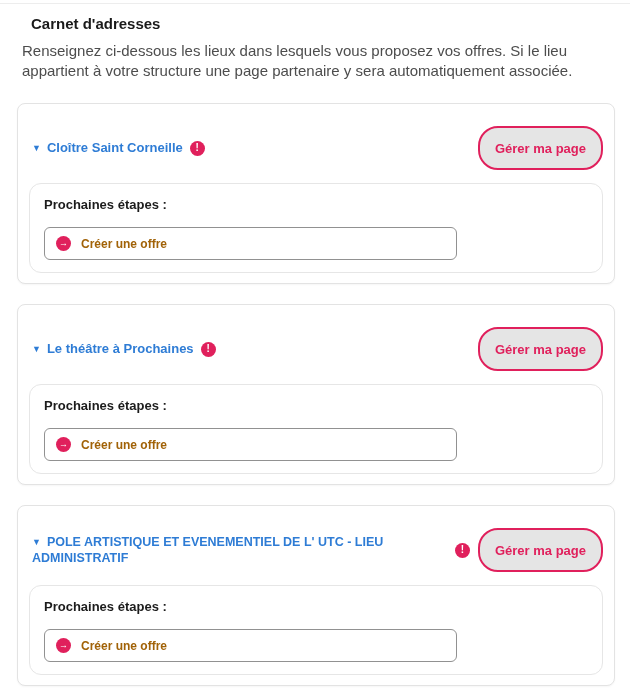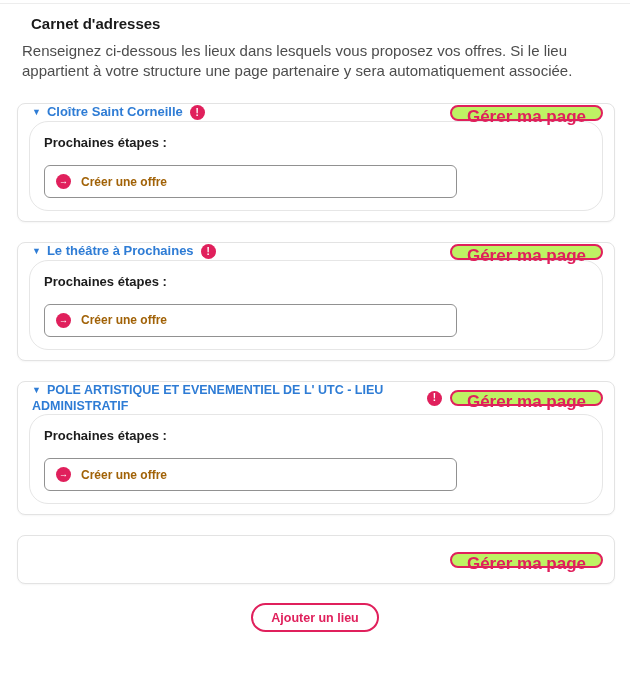--- a/index.html
+++ b/index.html
@@ -21,21 +21,21 @@
     font-size: 15px; color: #4d4d4d; line-height: 1.34;
     margin: 9px 24px 0 22px; max-width: 586px;
   }
 
   .cards { margin: 0 15px 0 17px; }
 
   .venue-card {
     border: 1px solid #e3e3e3; border-radius: 8px;
     background: #fff;
     box-shadow: 0 1px 2px rgba(0,0,0,0.04);
-    padding: 0 11px 10px 11px;
+    padding: 22px 11px 10px 11px;
     margin-top: 20px;
   }
   .venue-card:first-child { margin-top: 22px; }
 
   .card-header { display: flex; align-items: center; }
   .title-group { display: flex; align-items: center; gap: 7px; flex: 1; min-width: 0; padding-left: 3px; padding-right: 8px; }
 
   .venue-title {
     color: #2e7cd5; font-weight: bold; font-size: 13px;
     background: none; border: none; padding: 0; text-align: left;
@@ -48,29 +48,30 @@
     flex: none;
     width: 15px; height: 15px; border-radius: 50%;
     background: #e0205c; color: #fff;
     font-size: 10px; font-weight: bold;
     display: flex; align-items: center; justify-content: center;
     line-height: 1;
   }
 
   .manage-btn {
     flex: none; margin-left: auto;
-    height: 16px; padding: 0 15px;
+    height: 44px; padding: 0 15px;
     border: 2px solid #e0205c; border-radius: 20px;
-    background: #bef264; color: #e0205c;
-    font-family: inherit; font-size: 17px; font-weight: bold;
+    background: #e5e5e5; color: #e0205c;
+    font-family: inherit; font-size: 13px; font-weight: bold;
     cursor: pointer; white-space: nowrap;
   }
 
   .steps-box {
-    border: 1px solid #e6e6e6; border-radius: 19px;
+    border: 1px solid #e6e6e6; border-radius: 12px;
+    margin-top: 13px;
     padding: 13px 14px 12px 14px;
   }
   .steps-label { font-size: 13px; font-weight: bold; color: #1c1c1c; }
 
   .offer-row {
     margin-top: 15px; width: 413px; max-width: 100%;
     border: 1px solid #919191; border-radius: 6px;
     background: #fff;
     padding: 8px 11px;
     display: flex; align-items: center; gap: 10px;

